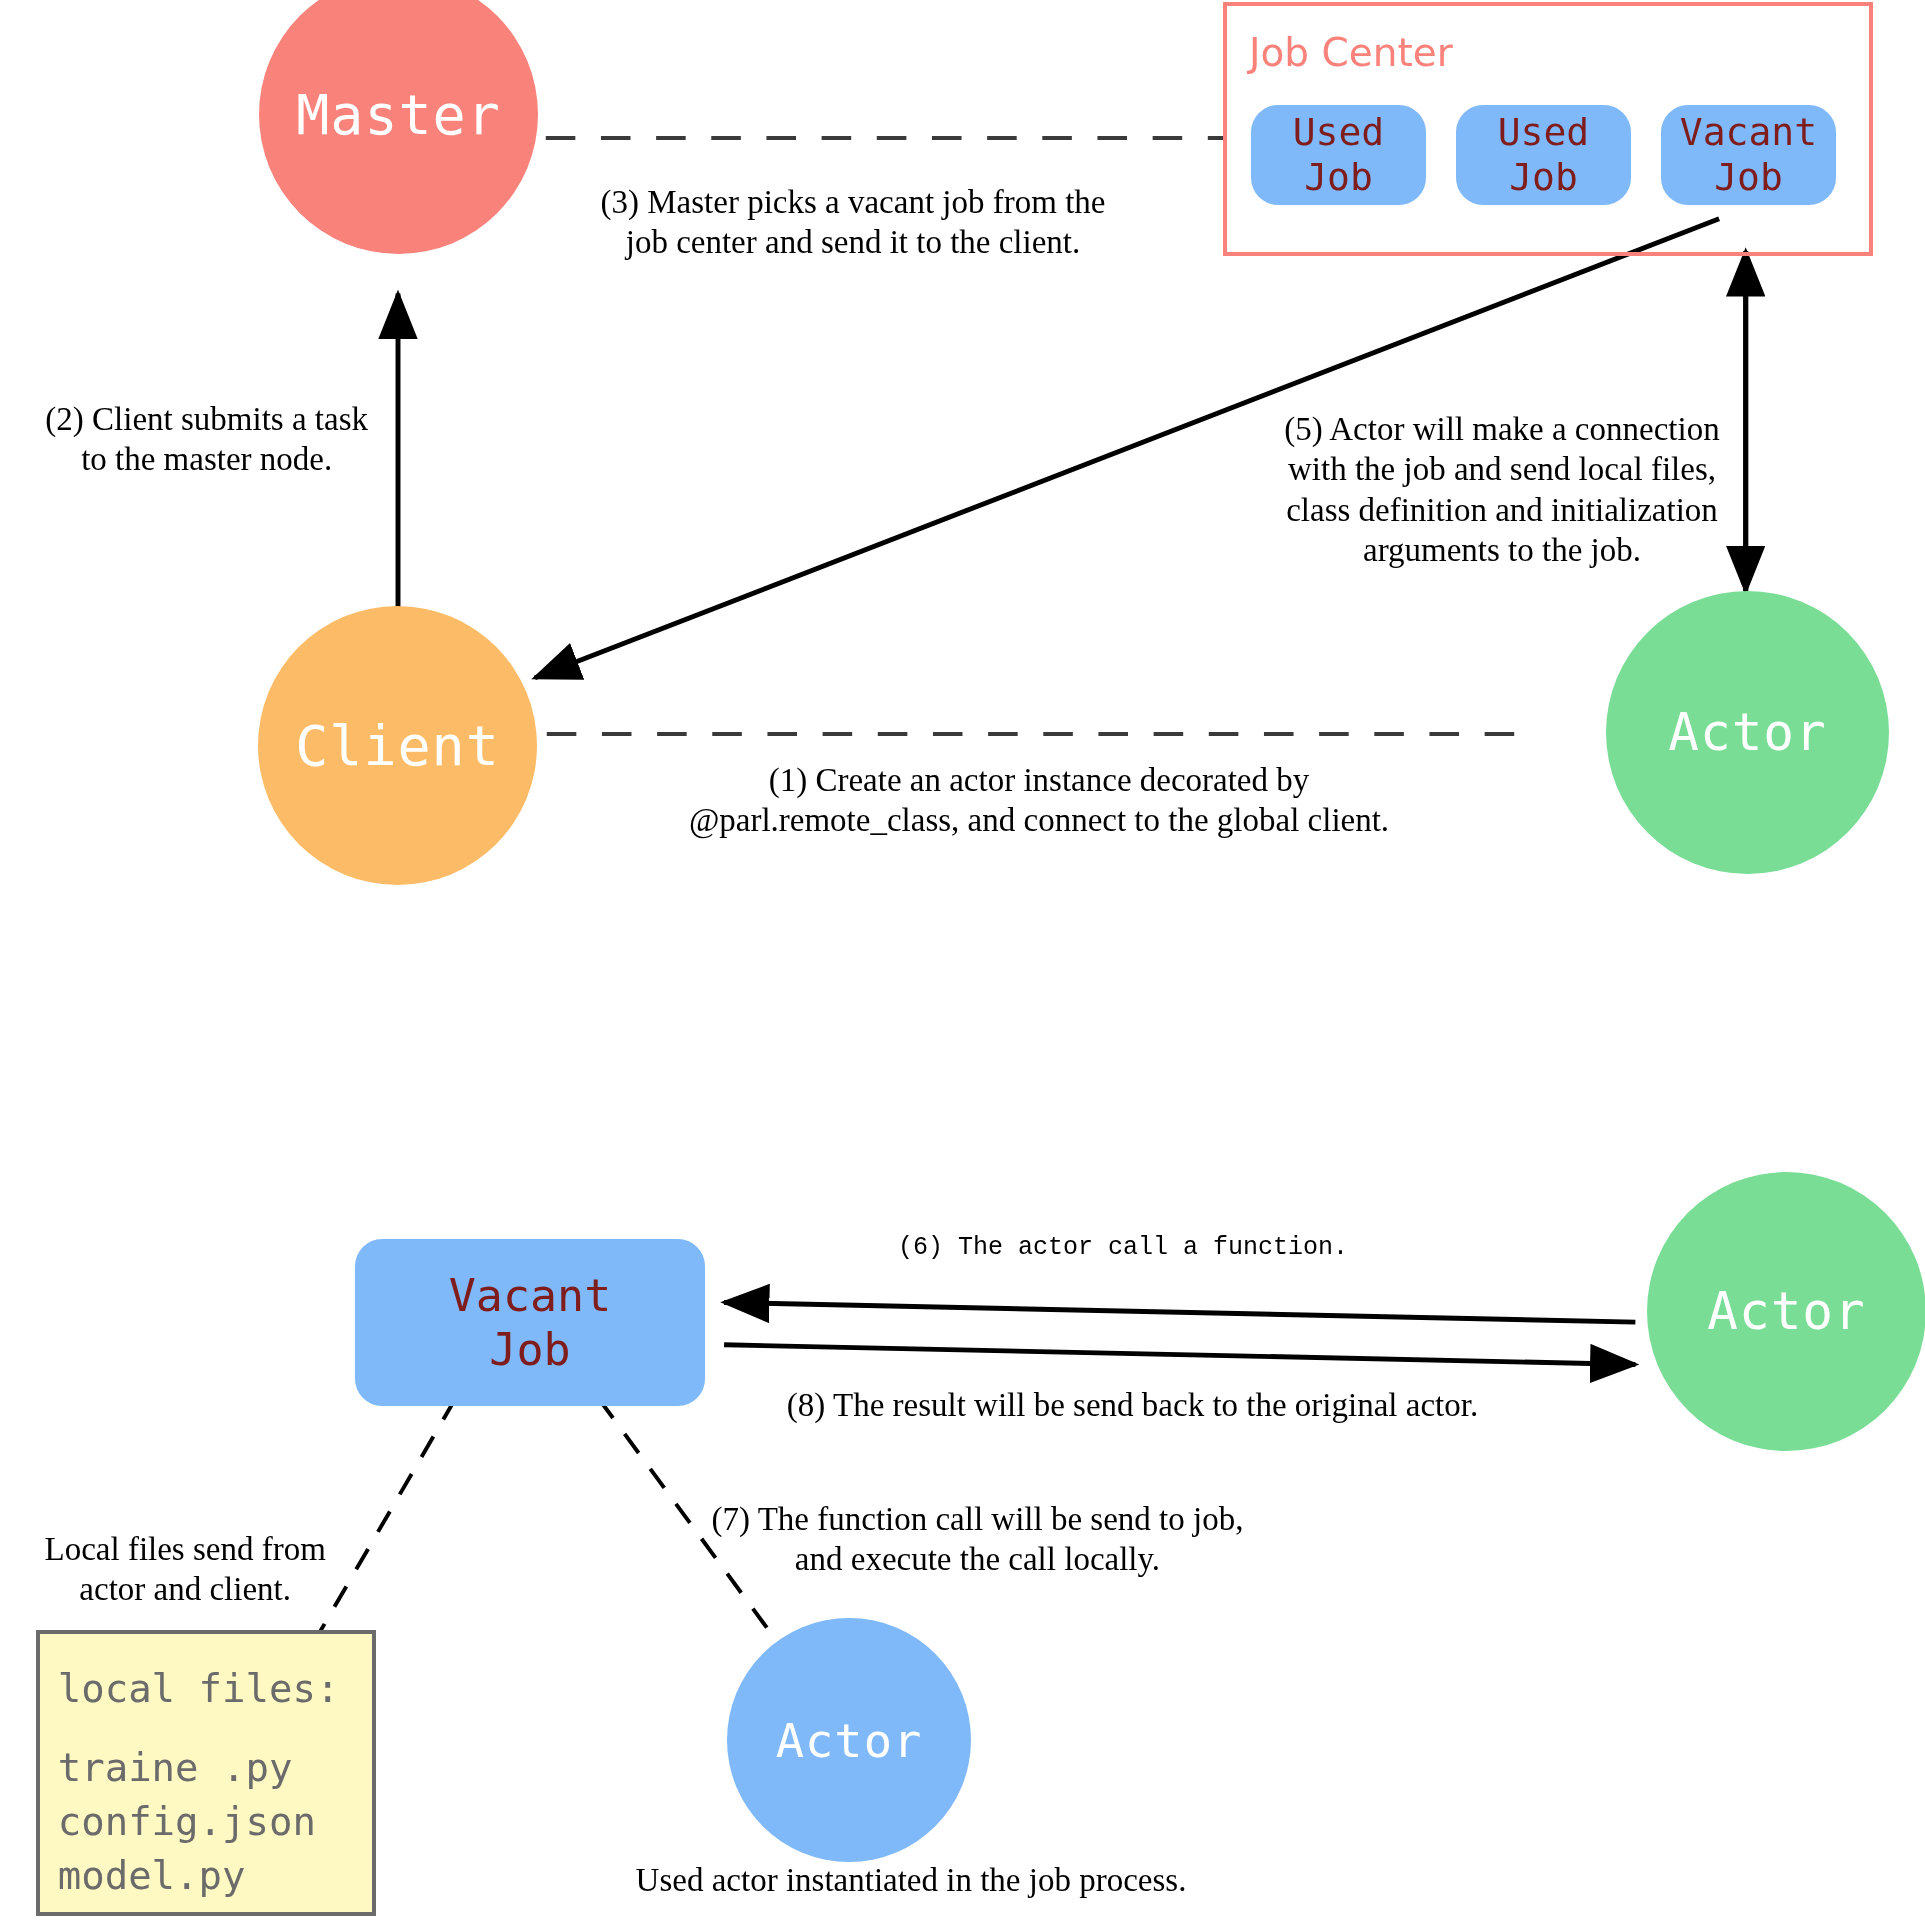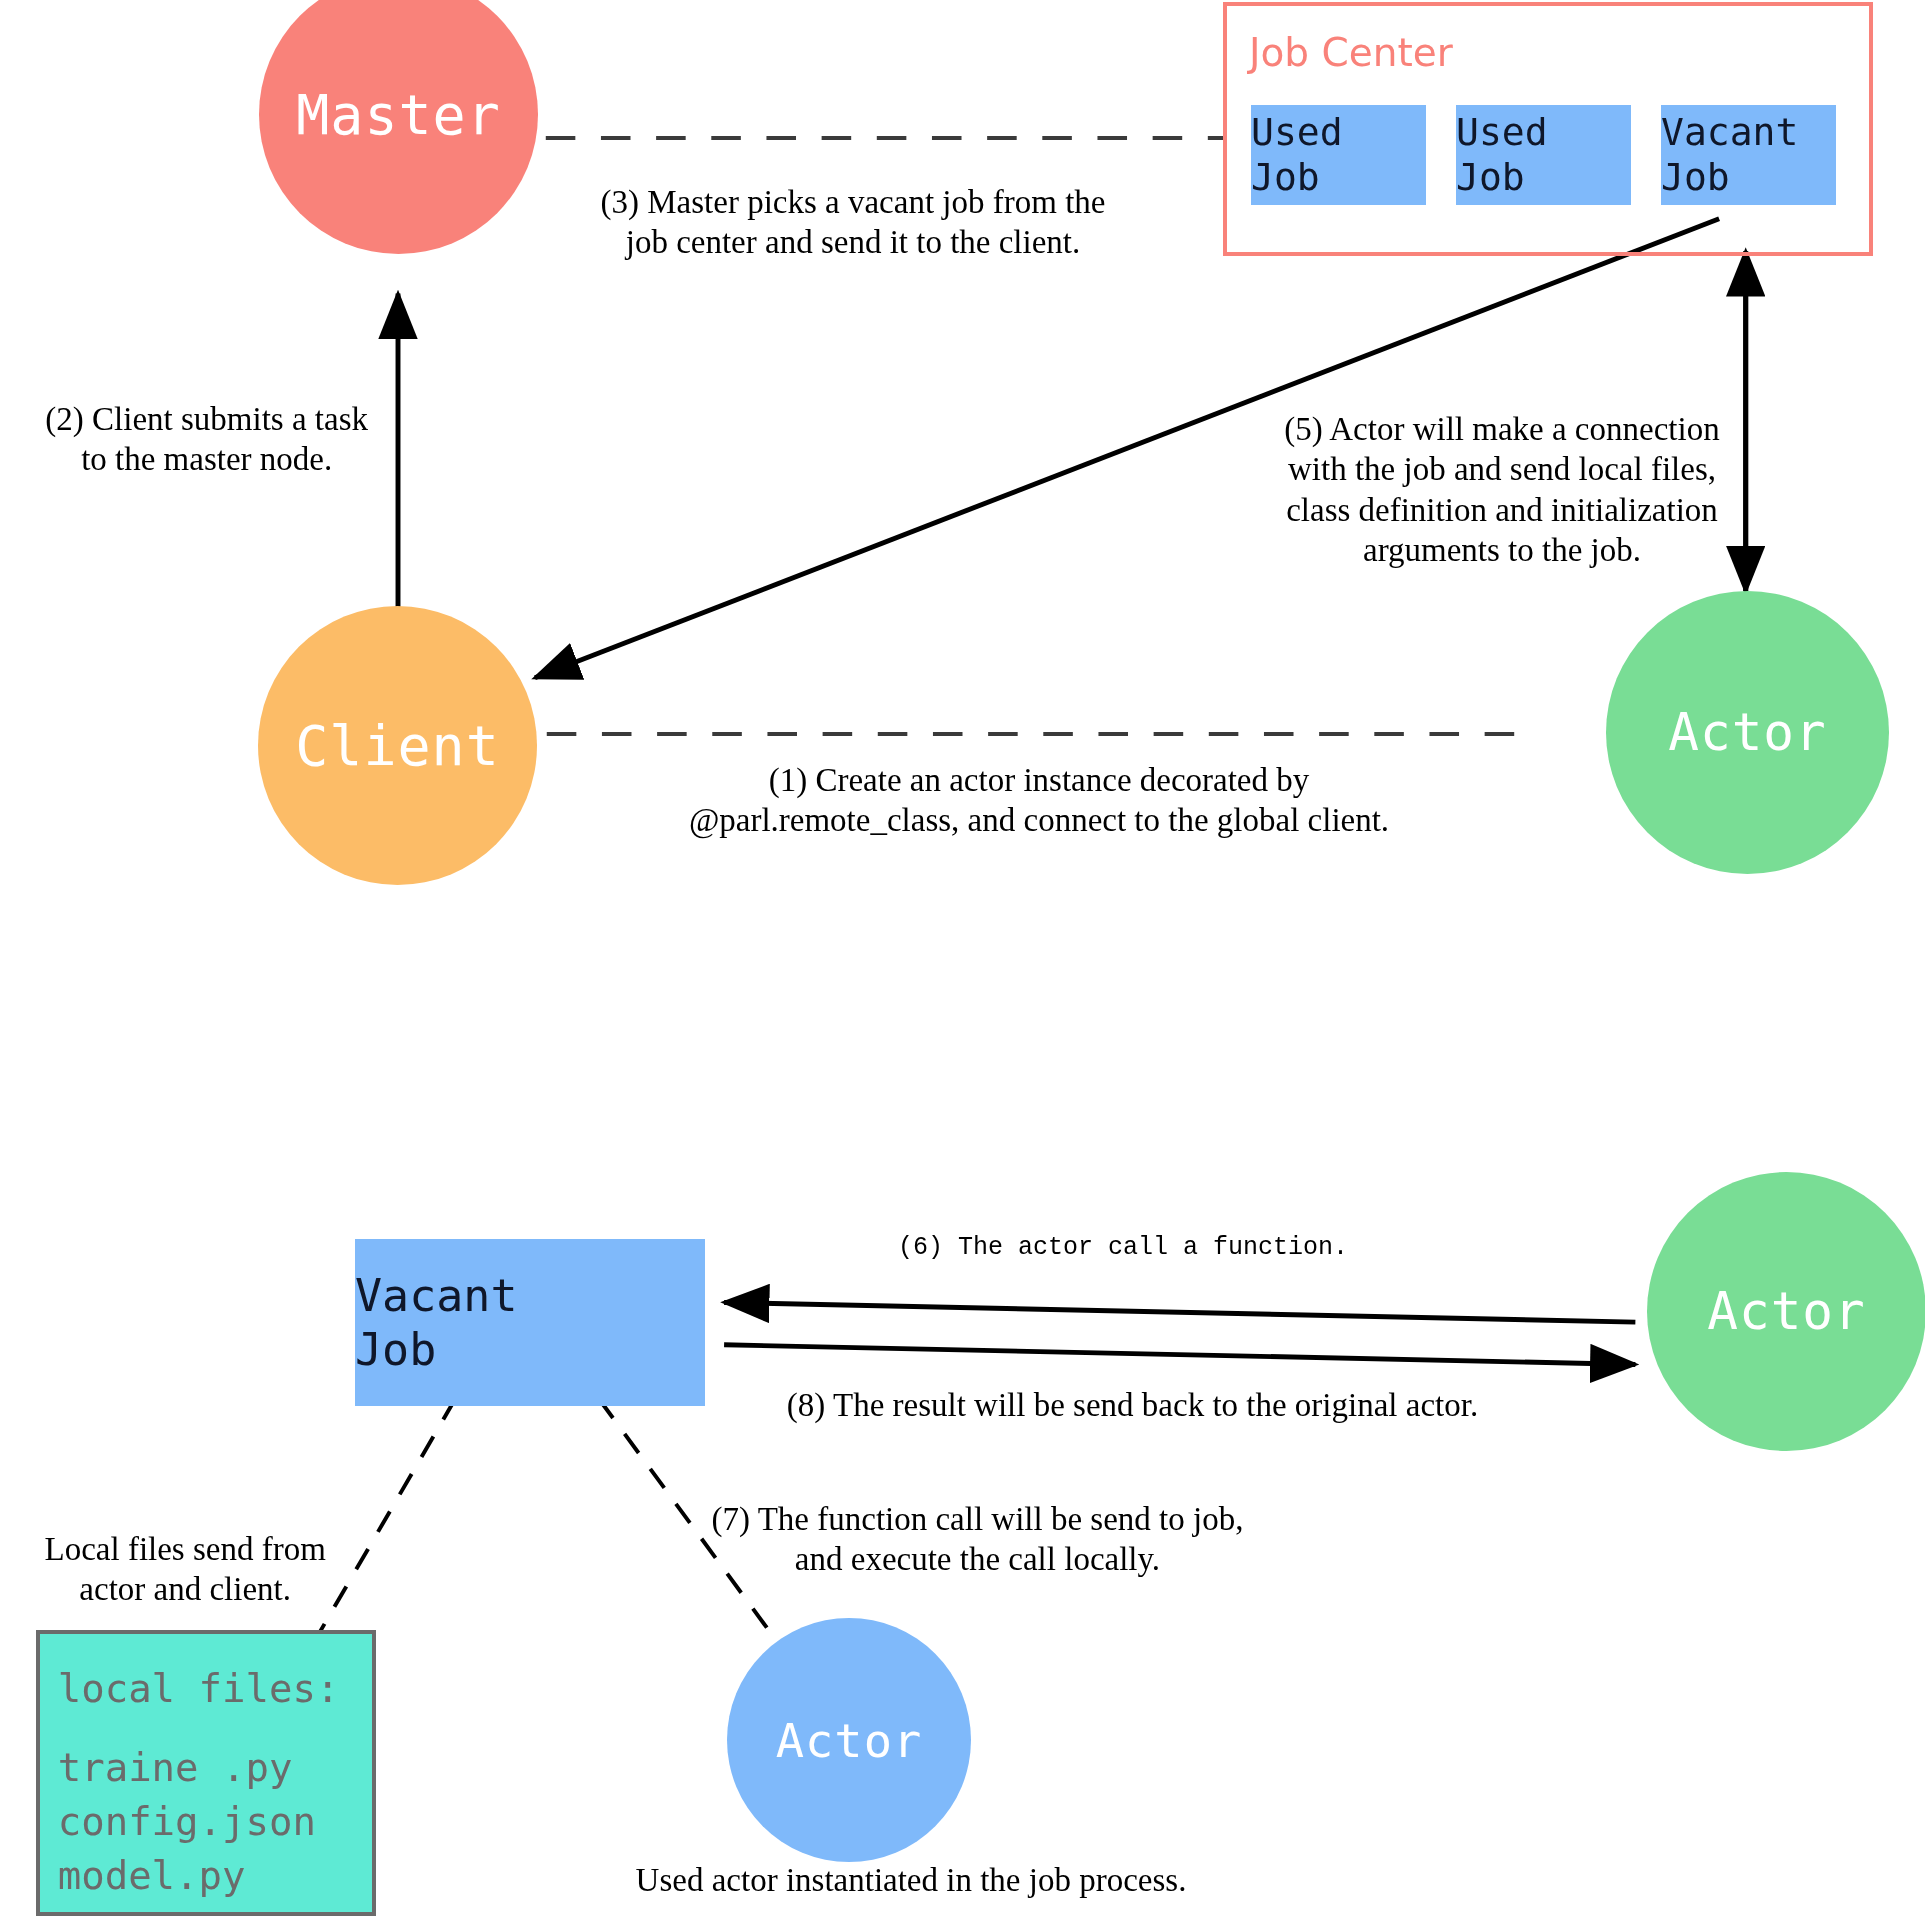--- a/index.html
+++ b/index.html
@@ -28,24 +28,26 @@
     justify-content: center;
     color: #ffffff;
     font-family: "DejaVu Sans Mono", monospace;
     font-weight: 400;
     letter-spacing: 1px;
   }
   .job-box {
     position: absolute;
     display: flex;
     flex-direction: column;
+    align-items: center;
     justify-content: center;
-    color: #0f172a;
+    color: #7f1d1d;
     font-family: "DejaVu Sans Mono", monospace;
     line-height: 1.18;
+    border-radius: 27px;
   }
   .job-center-frame {
     position: absolute;
     box-sizing: border-box;
     background: transparent;
   }
   .job-center-title {
     position: absolute;
     font-family: "DejaVu Sans", sans-serif;
     white-space: nowrap;
@@ -54,21 +56,21 @@
     position: absolute;
     text-align: center;
     color: #000000;
     font-family: "Liberation Serif", serif;
     line-height: 1.22;
     white-space: pre-line;
   }
   .files-panel {
     position: absolute;
     box-sizing: border-box;
-    background: #5eead4;
+    background: #fef9c3;
     font-family: "DejaVu Sans Mono", monospace;
     color: #6b6b6b;
     line-height: 1.38;
   }
   .files-line { white-space: pre; }
   .files-gap { height: 25.6px; }
 </style>
 </head>
 <body>
 

